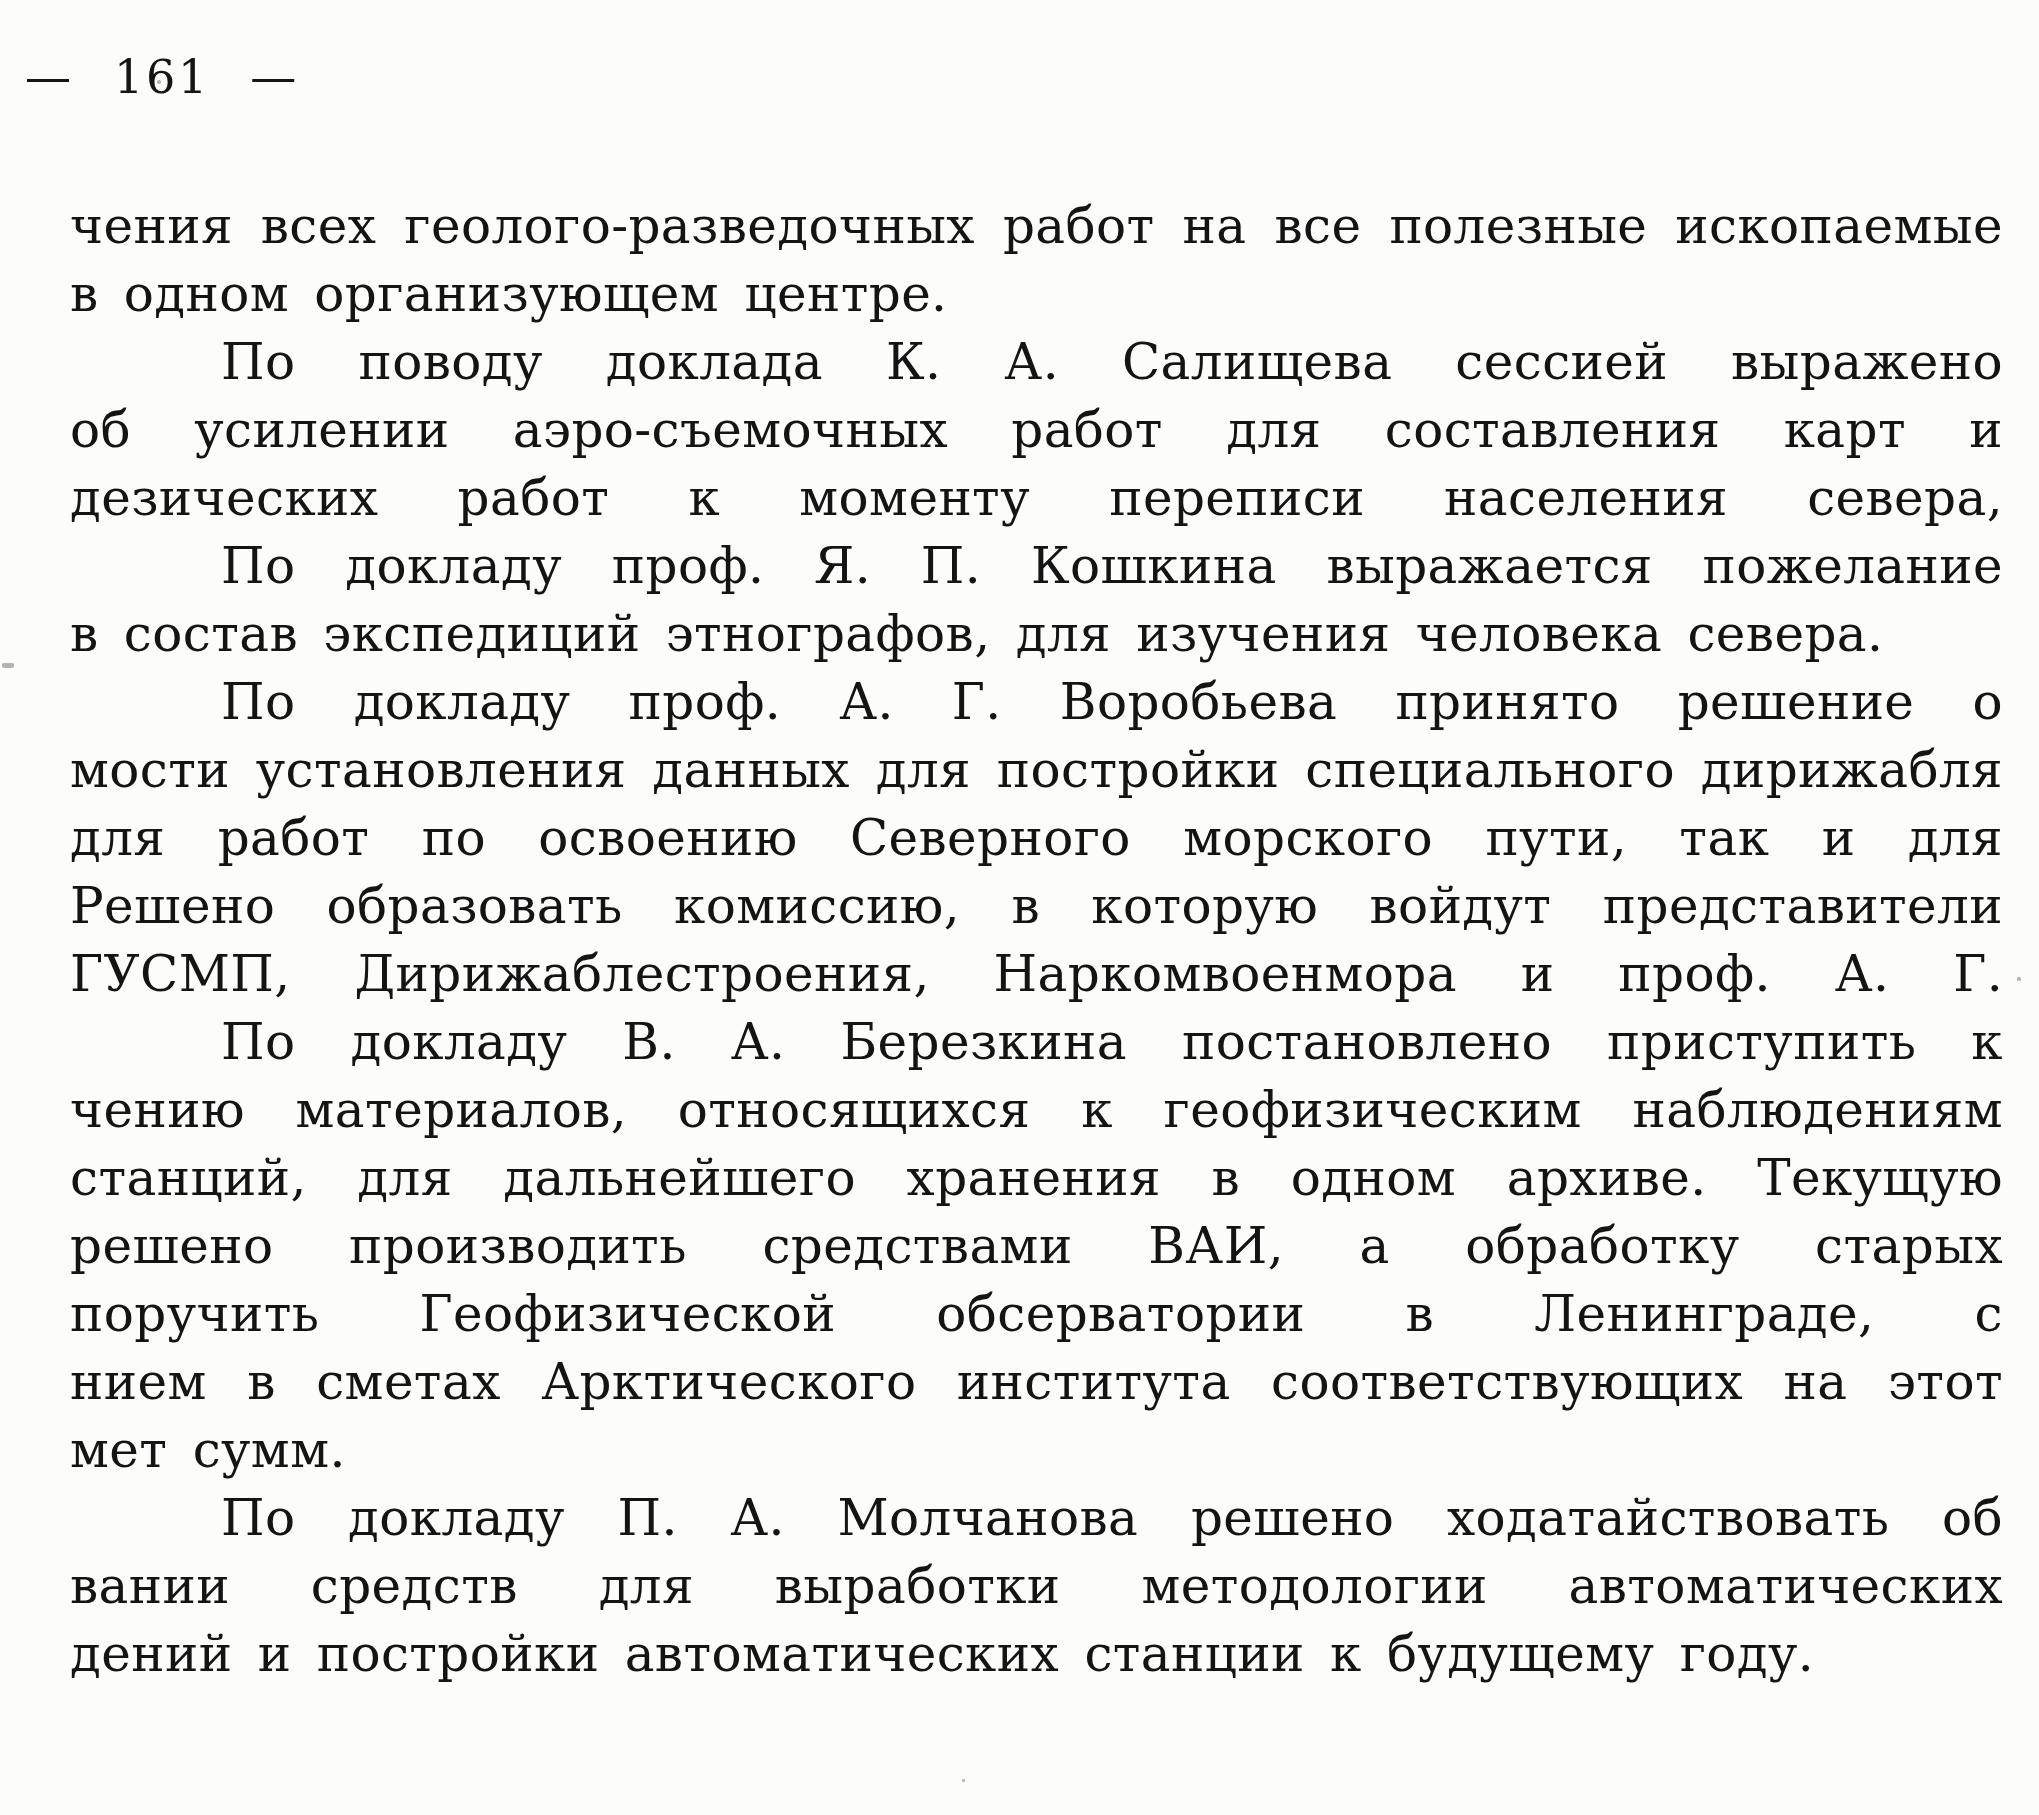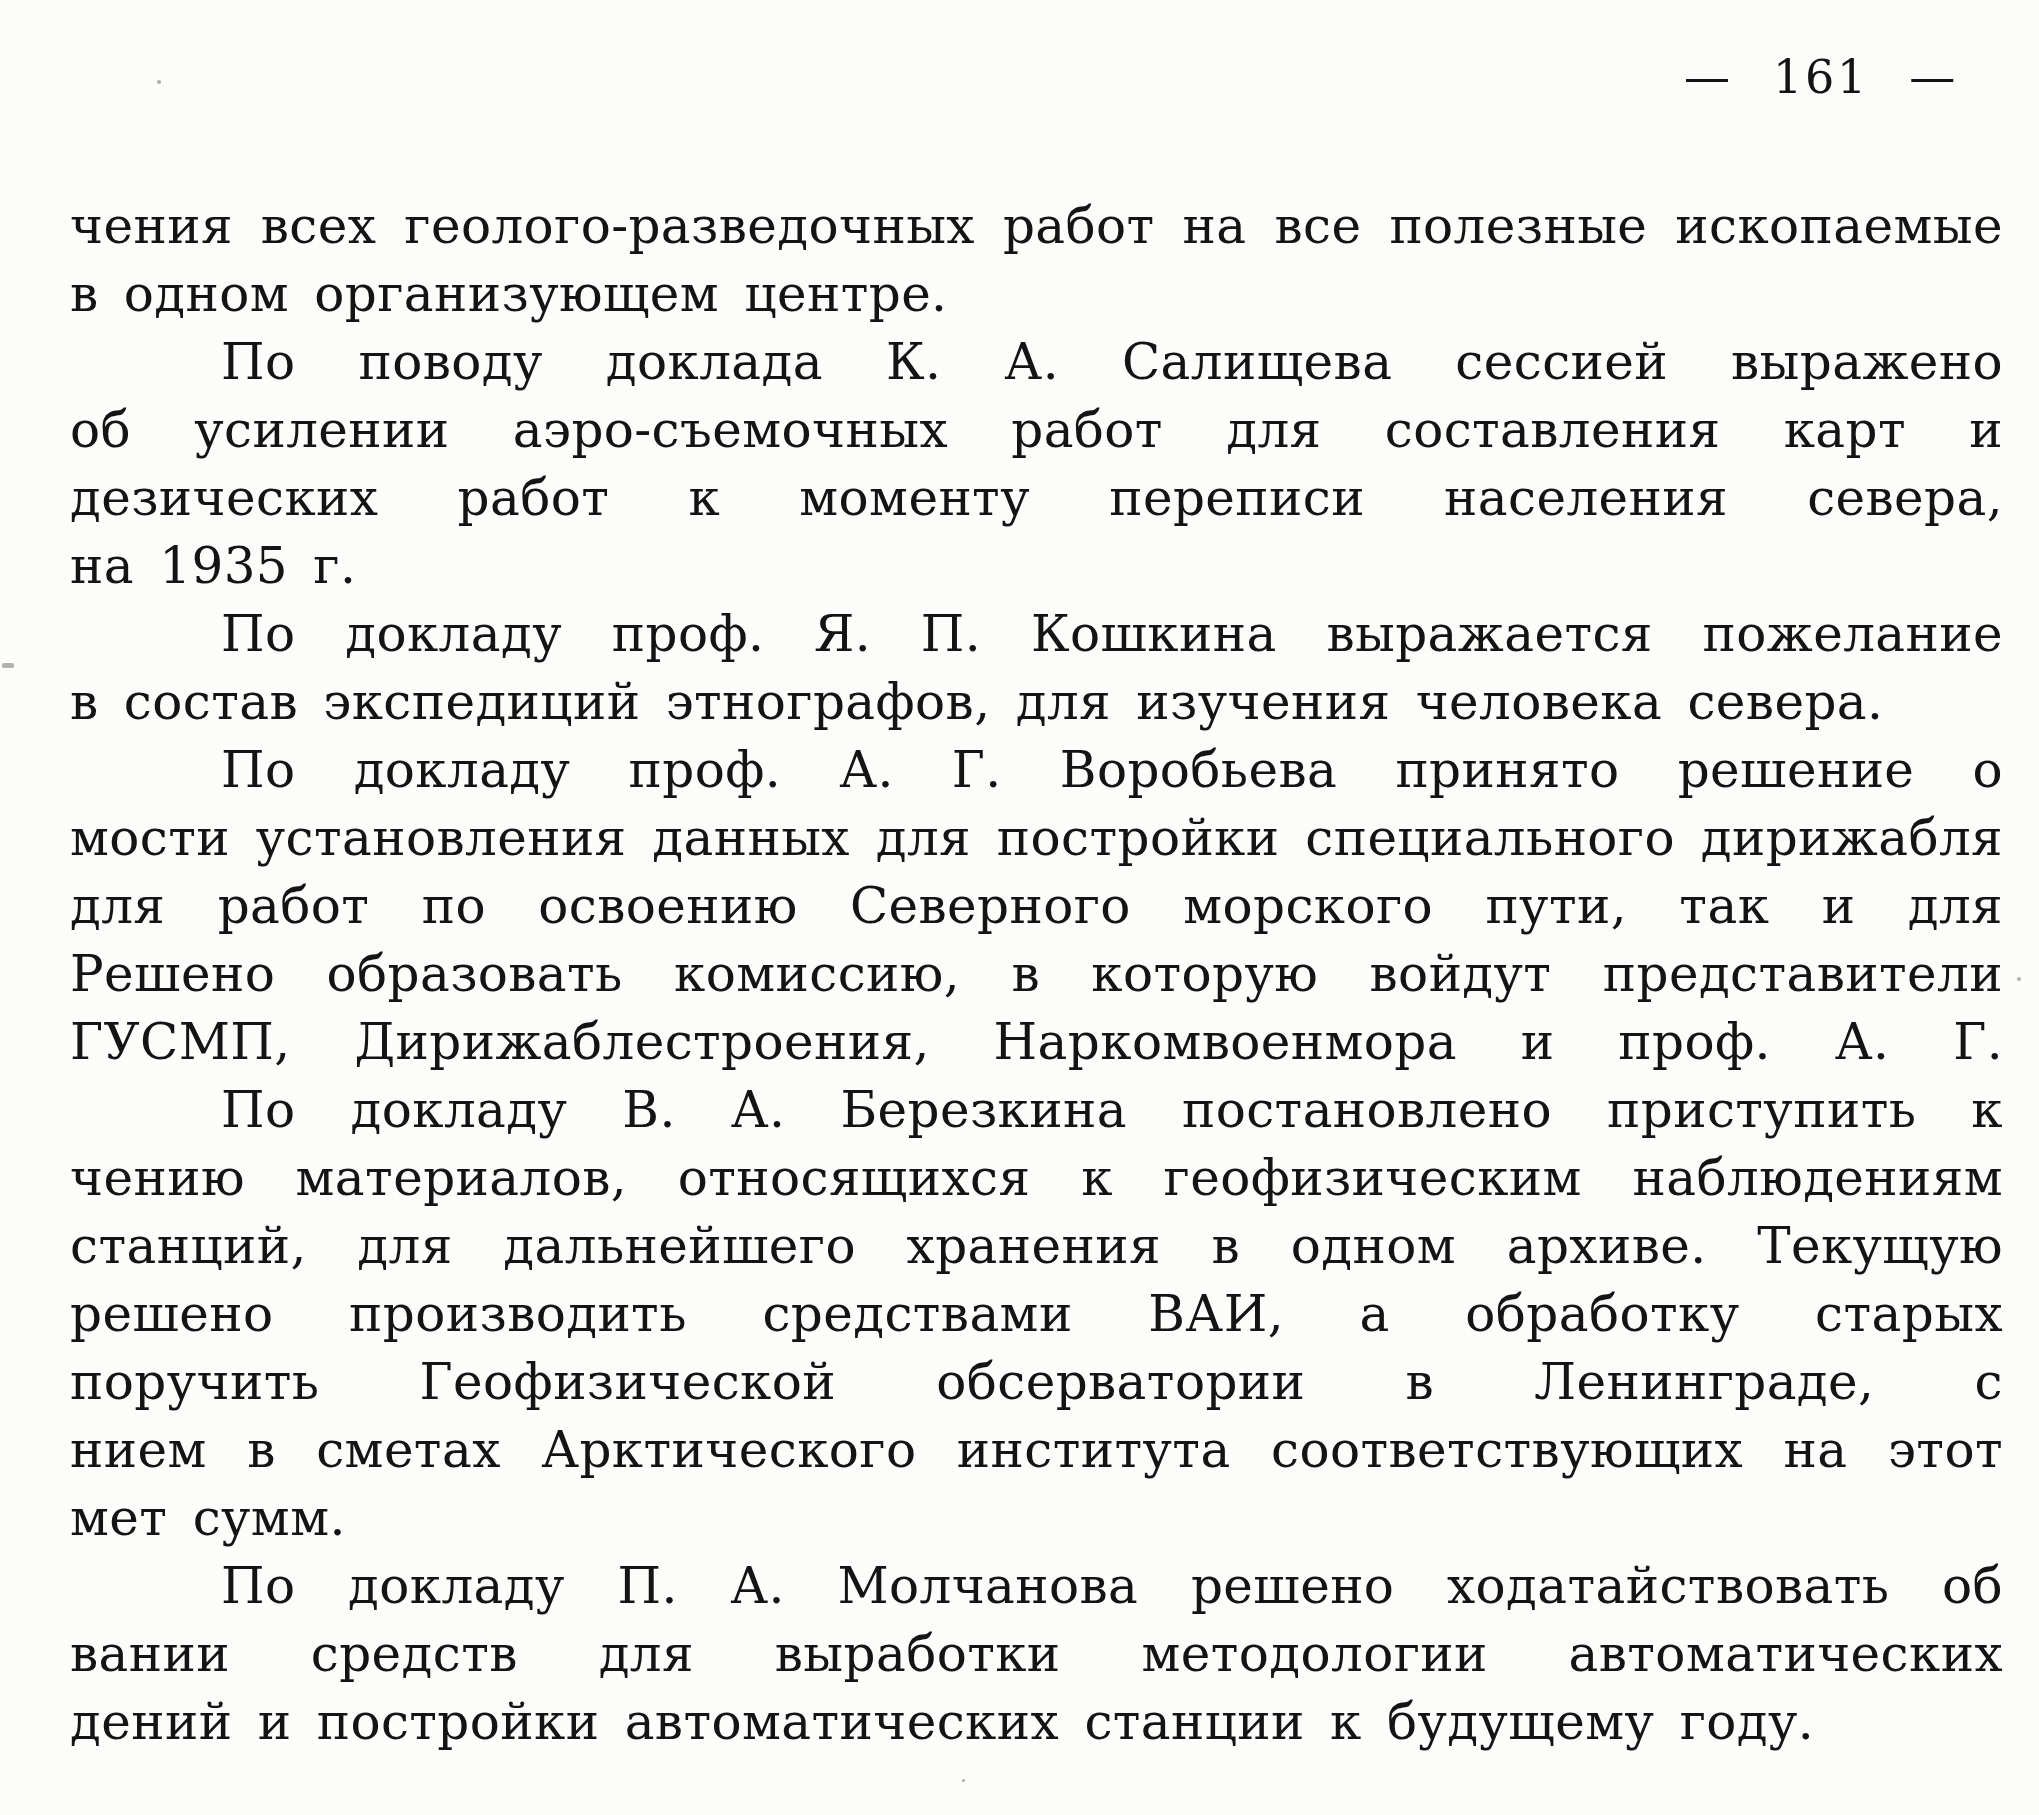--- a/index.html
+++ b/index.html
@@ -9,21 +9,21 @@
     height:1815px;
     background:#fcfcfa;
     overflow:hidden;
     font-family:"DejaVu Serif", serif;
     color:#141414;
   }
   .page-header{
     padding-top:46px;
     width:1933px;
     margin-left:70px;
-    text-align:right;
+    text-align:left;
     font-size:46px;
     line-height:62px;
     letter-spacing:2.7px;
     word-spacing:23px;
     transform:translateX(-45px);
   }
   .doc-body{
     position:absolute;
     top:192px;
     left:70px;
@@ -56,21 +56,20 @@
 <div class="page">
 
   <div class="page-header">— 161 —</div>
 
   <div class="doc-body">
     <div class="l j">чения всех геолого-разведочных работ на все полезные ископаемые</div>
     <div class="l left">в одном организующем центре.</div>
     <div class="l j indent">По поводу доклада К. А. Салищева сессией выражено пожелание</div>
     <div class="l j">об усилении аэро-съемочных работ для составления карт и усилении гео-</div>
     <div class="l j">дезических работ к моменту переписи населения севера, назначенной</div>
-    <div class="l left">на 1935 г.</div>
     <div class="l j indent">По докладу проф. Я. П. Кошкина выражается пожелание включать</div>
     <div class="l left">в состав экспедиций этнографов, для изучения человека севера.</div>
     <div class="l j indent">По докладу проф. А. Г. Воробьева принято решение о необходи-</div>
     <div class="l j">мости установления данных для постройки специального дирижабля как</div>
     <div class="l j">для работ по освоению Северного морского пути, так и для научных работ.</div>
     <div class="l j">Решено образовать комиссию, в которую войдут представители ВАИ,</div>
     <div class="l j">ГУСМП, Дирижаблестроения, Наркомвоенмора и проф. А. Г. Воробьев.</div>
     <div class="l j indent">По докладу В. А. Березкина постановлено приступить к сосредото-</div>
     <div class="l j">чению материалов, относящихся к геофизическим наблюдениям полярных</div>
     <div class="l j">станций, для дальнейшего хранения в одном архиве. Текущую обработку</div>

